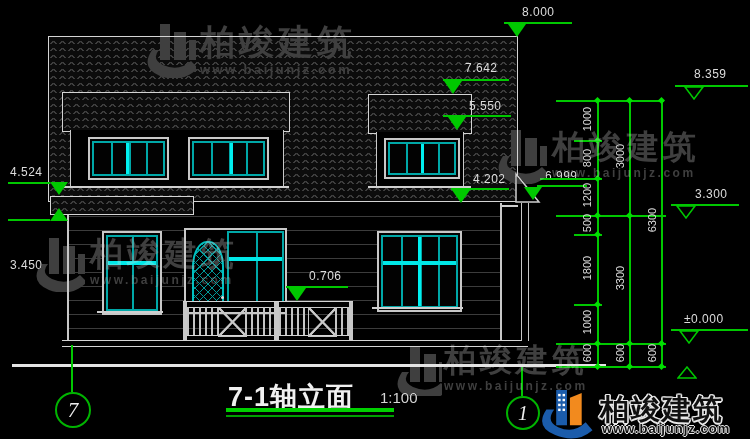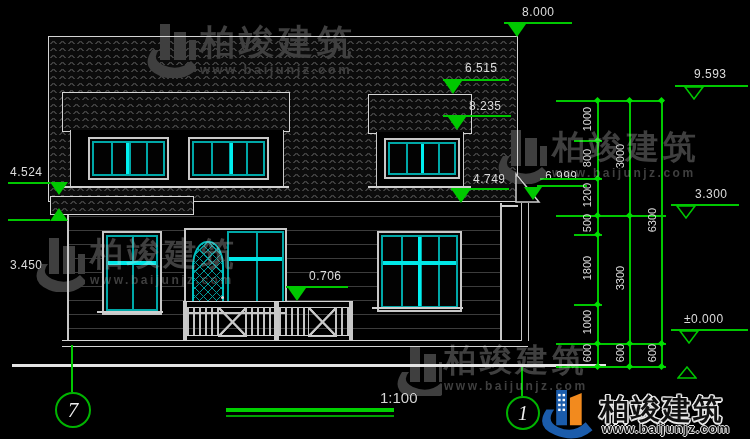--- a/index.html
+++ b/index.html
@@ -153,49 +153,49 @@
   <div class="post" style="left:349px;top:302px;width:4px;height:40px;"></div>
 
   <div class="band" style="left:62px;top:340px;width:466px;height:5px;"></div>
   <div class="abs" style="left:521px;top:203px;width:6px;height:138px;background:#000;border-left:1.5px solid #c8c8c8;border-right:1.5px solid #c8c8c8;"></div>
   <div class="wline" style="left:12px;top:364px;width:594px;height:3px;background:#e4e4e4;"></div>
 
   <span class="dimtext" style="left:522px;top:5px;">8.000</span>
   <div class="abs g" style="left:504px;top:22px;width:68px;height:2px;"></div>
   <div class="tri" style="left:508px;top:24px;"></div>
 
-  <span class="dimtext" style="left:465px;top:61px;">6.515</span>
+  <span class="dimtext" style="left:465px;top:61px;">7.642</span>
   <div class="abs g" style="left:443px;top:79px;width:66px;height:2px;"></div>
   <div class="tri" style="left:444px;top:81px;"></div>
 
-  <span class="dimtext" style="left:469px;top:99px;">8.235</span>
+  <span class="dimtext" style="left:469px;top:99px;">5.550</span>
   <div class="abs g" style="left:443px;top:115px;width:68px;height:2px;"></div>
   <div class="tri" style="left:448px;top:117px;"></div>
 
-  <span class="dimtext" style="left:473px;top:172px;">4.749</span>
+  <span class="dimtext" style="left:473px;top:172px;">4.202</span>
   <div class="abs g" style="left:451px;top:188px;width:58px;height:2px;"></div>
   <div class="tri" style="left:452px;top:190px;"></div>
 
   <span class="dimtext" style="left:545px;top:169px;">6.999</span>
   <div class="abs g" style="left:537px;top:185px;width:50px;height:2px;"></div>
   <div class="tri" style="left:524px;top:187px;"></div>
 
   <span class="dimtext" style="left:10px;top:165px;">4.524</span>
   <div class="abs g" style="left:8px;top:182px;width:42px;height:2px;"></div>
   <div class="tri" style="left:50px;top:182px;"></div>
 
   <span class="dimtext" style="left:10px;top:227px;margin-top:31px;">3.450</span>
   <div class="abs g" style="left:8px;top:219px;width:42px;height:2px;"></div>
   <div class="triup" style="left:50px;top:208px;"></div>
 
   <span class="dimtext" style="left:309px;top:269px;">0.706</span>
   <div class="abs g" style="left:286px;top:286px;width:62px;height:2px;"></div>
   <div class="tri" style="left:288px;top:288px;"></div>
 
-  <span class="dimtext" style="left:694px;top:67px;">9.593</span>
+  <span class="dimtext" style="left:694px;top:67px;">8.359</span>
   <div class="abs g" style="left:675px;top:85px;width:73px;height:2px;"></div>
   <svg class="abs" style="left:684px;top:86px;" width="20" height="14">
       <path d="M1 1 L19 1 L10 13 Z" fill="none" stroke="#00c800" stroke-width="1.5"></path>
     </svg>
 
   <span class="dimtext" style="left:695px;top:187px;">3.300</span>
   <div class="abs g" style="left:671px;top:204px;width:68px;height:2px;"></div>
   <svg class="abs" style="left:676px;top:205px;" width="20" height="14">
       <path d="M1 1 L19 1 L10 13 Z" fill="none" stroke="#00c800" stroke-width="1.5"></path>
     </svg>
@@ -244,20 +244,21 @@
   <span class="vlab" style="left:565px;top:217px;">500</span>
   <span class="vlab" style="left:565px;top:262px;">1800</span>
   <span class="vlab" style="left:565px;top:316px;">1000</span>
   <span class="vlab" style="left:565px;top:347px;">600</span>
   <span class="vlab" style="left:598px;top:150px;">3000</span>
   <span class="vlab" style="left:598px;top:272px;">3300</span>
   <span class="vlab" style="left:598px;top:347px;">600</span>
   <span class="vlab" style="left:630px;top:214px;">6300</span>
   <span class="vlab" style="left:630px;top:347px;">600</span>
 
+  <span class="title-cn" style="left:228px;top:379px;">7-1轴立面</span>
   <span class="title-scale" style="left:352px;top:389px;margin-left:28px;">1:100</span>
   <div class="abs" style="left:226px;top:408px;width:168px;height:4px;background:#00d000;"></div>
   <div class="abs" style="left:226px;top:415px;width:168px;height:2px;background:#00a000;"></div>
 
   <div class="abs g" style="left:71px;top:345px;width:2px;height:47px;"></div>
   <div class="bubble" style="left:55px;top:392px;width:32px;height:32px;font-size:21px;">
     <span>7</span>
   </div>
   <div class="abs g" style="left:521px;top:367px;width:2px;height:29px;"></div>
   <div class="bubble" style="left:506px;top:396px;width:30px;height:30px;font-size:20px;">

